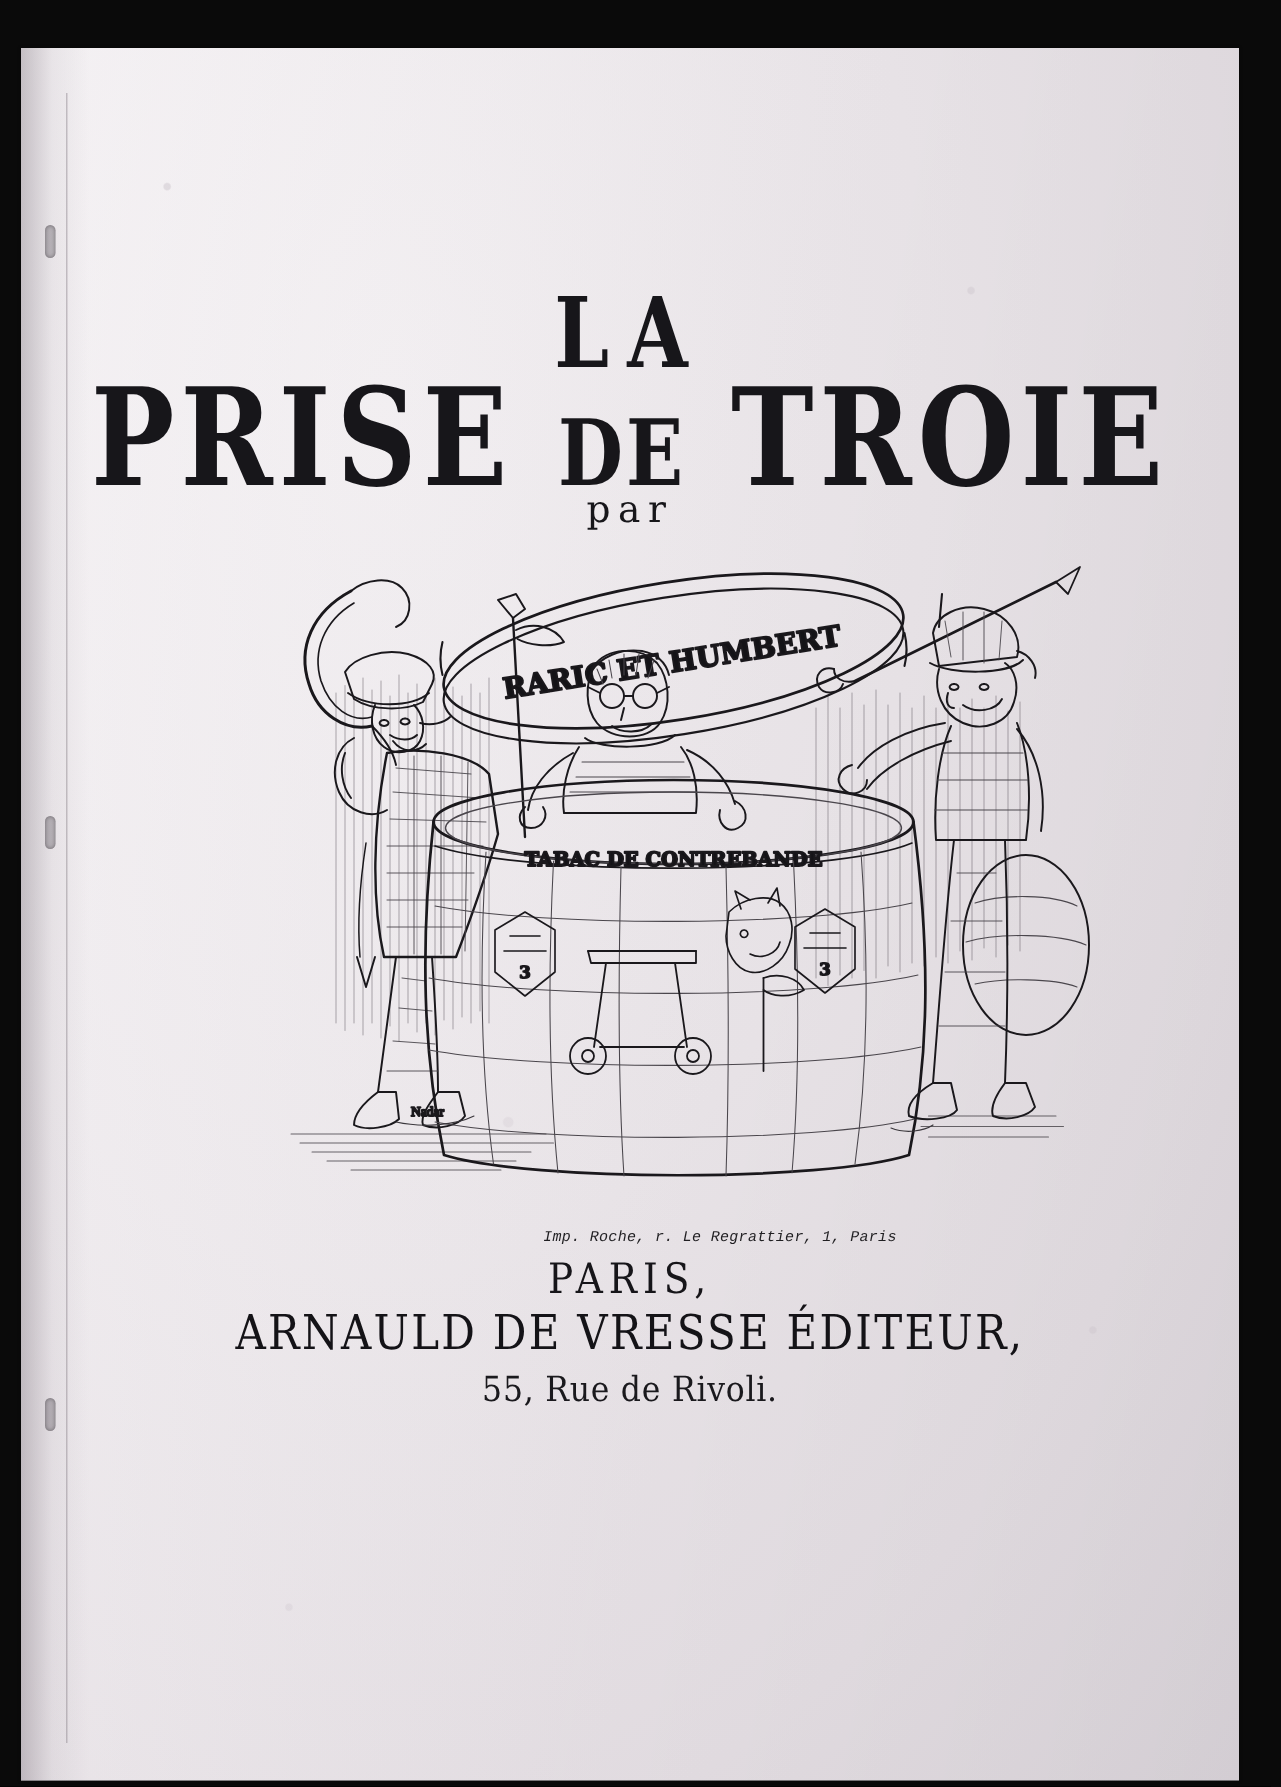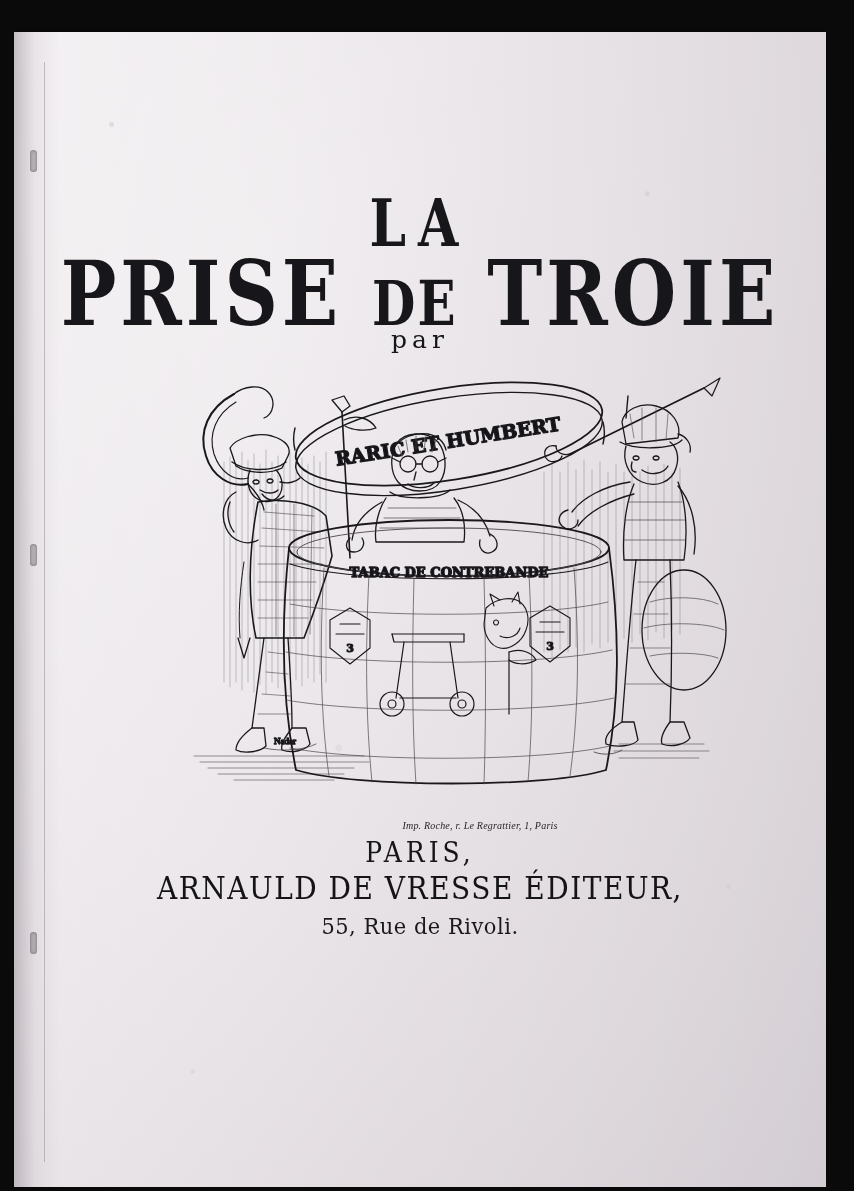--- a/index.html
+++ b/index.html
@@ -127,21 +127,21 @@
     height: 460px;
   }
   #illustration svg { display: block; }
 
   
   .printer-line {
     position: absolute;
     left: 0; right: 0;
     top: 788px;
     text-align: center;
-    font-family: Liberation Serif, serif;
+    font-family: Liberation Mono, monospace;
     font-size: 10px;
     font-style: italic;
     letter-spacing: 0.2px;
     color: #201f22;
     padding-left: 120px;
   }
 
   
   .pub-city {
     position: absolute;

